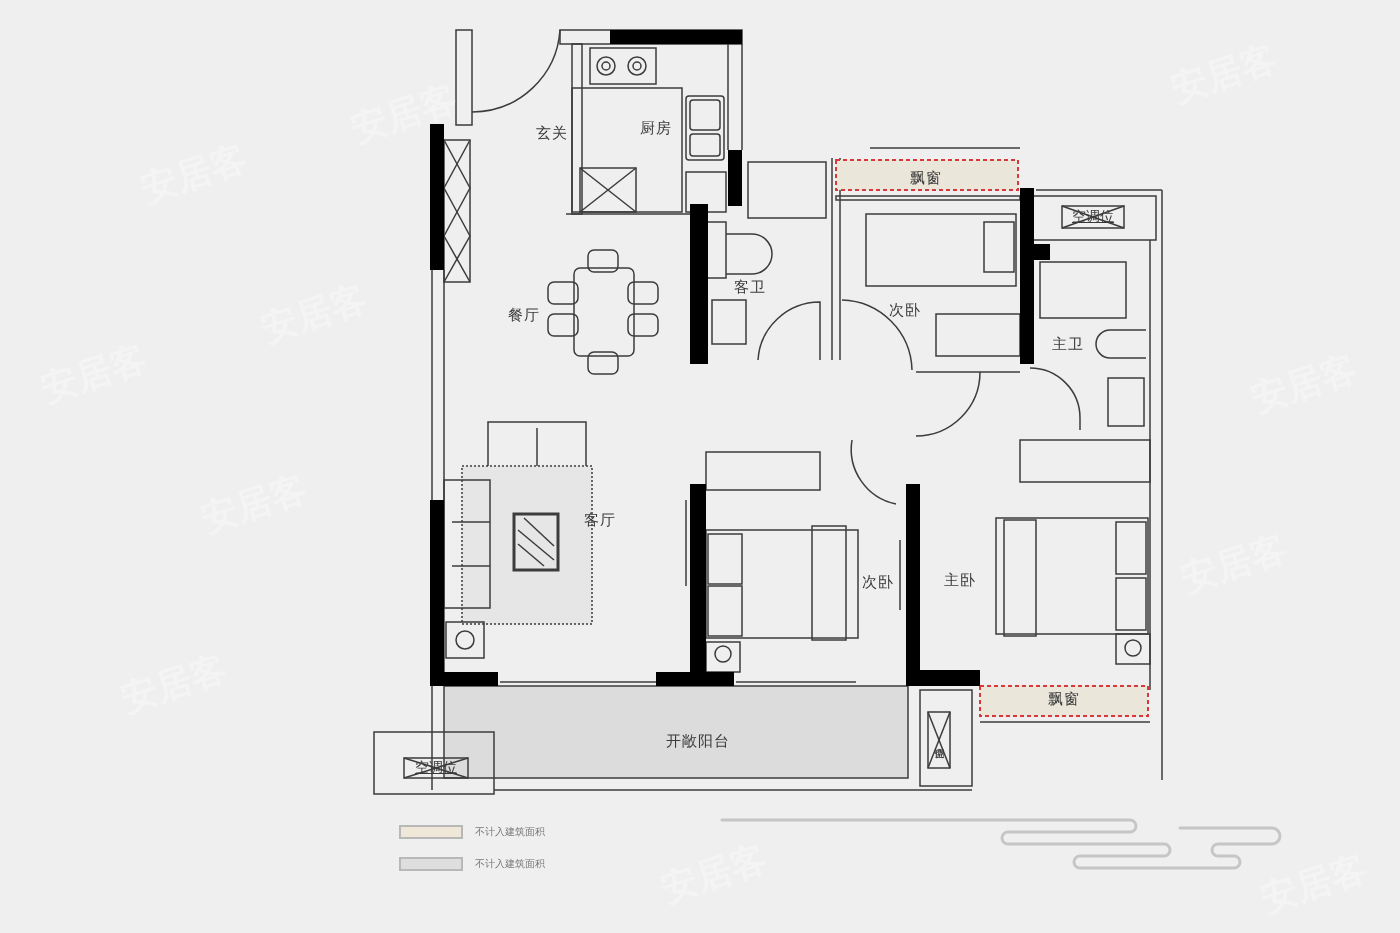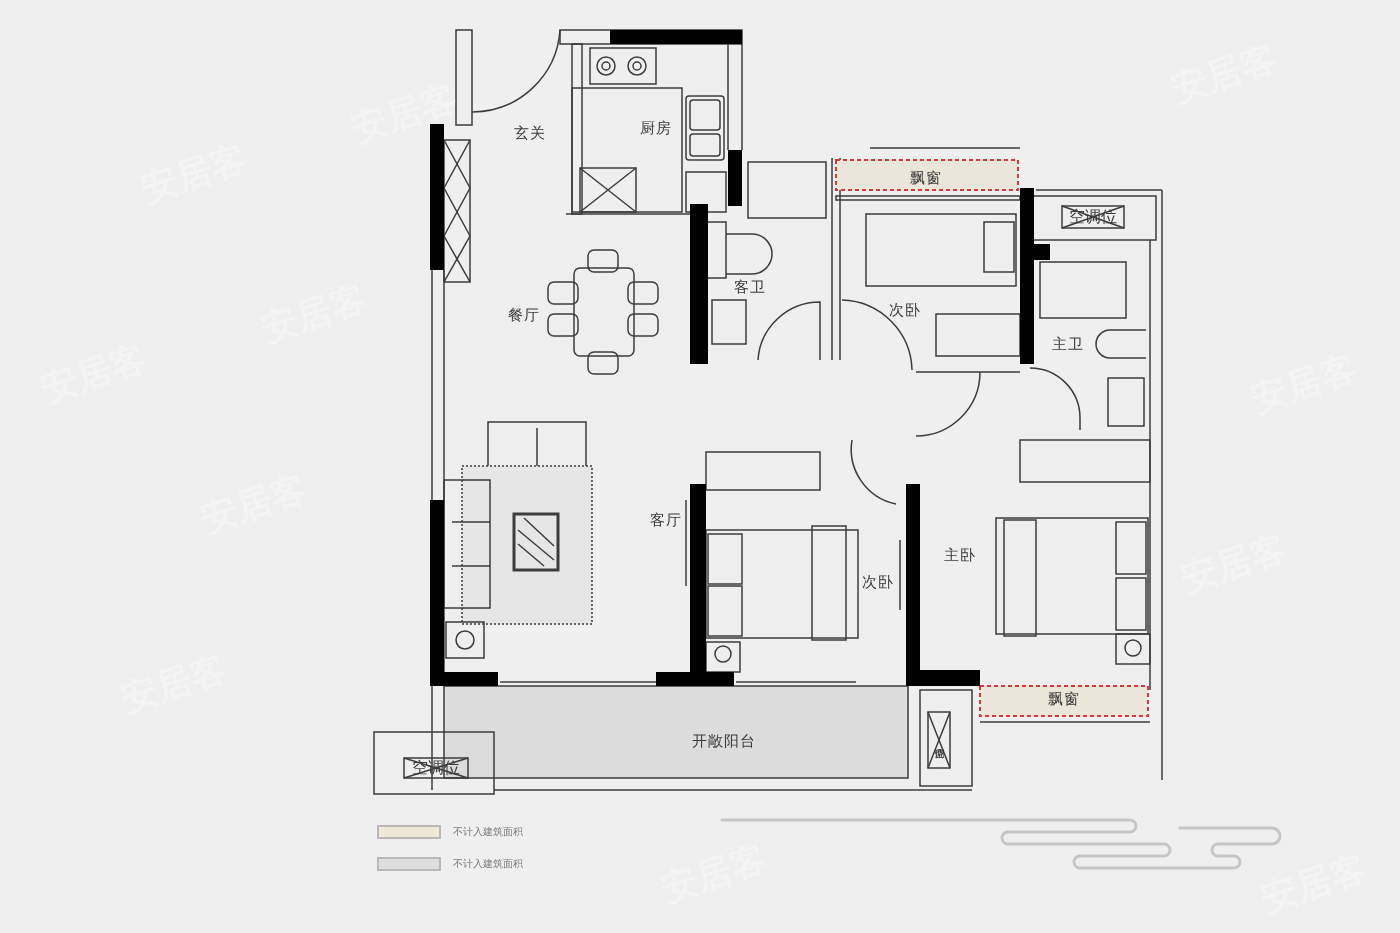--- a/index.html
+++ b/index.html
@@ -1,21 +1,21 @@
 <!DOCTYPE html>
 <html><head>
 <meta charset="utf-8">
 <style>
   html,body{margin:0;padding:0;}
   body{width:1400px;height:933px;background:#efefef;position:relative;overflow:hidden;font-family:"DejaVu Sans","Liberation Sans",sans-serif;}
   #plan{position:absolute;left:0;top:0;width:1400px;height:933px;}
   .lbl{position:absolute;font-size:15px;color:#3a3a3a;white-space:nowrap;transform:translate(-50%,-50%);letter-spacing:1px;}
-  .lbl.small{font-size:16px;letter-spacing:0;}
+  .lbl.small{font-size:14px;letter-spacing:0;text-decoration:underline;}
   .lbl.vert{writing-mode:vertical-rl;font-size:10px;letter-spacing:0;}
-  .legend{position:absolute;left:377px;display:flex;align-items:center;}
+  .legend{position:absolute;left:399px;display:flex;align-items:center;}
   .legend .sw{width:64px;height:14px;border:2px solid #b8b8b8;box-sizing:border-box;}
   .legend .tx{margin-left:12px;font-size:10px;color:#777;}
   .wm{position:absolute;font-size:36px;font-weight:bold;color:rgba(255,255,255,0.35);transform:rotate(-18deg);pointer-events:none;}
 </style>
 </head>
 <body>
 
 <div id="plan">
 <svg width="1400" height="933" viewBox="0 0 1400 933" xmlns="http://www.w3.org/2000/svg">
   <g fill="none" stroke="#3c3c3c" stroke-width="1.5">
@@ -156,30 +156,30 @@
     <rect x="1020" y="244" width="30" height="16"></rect>
     <rect x="906" y="484" width="14" height="202"></rect>
     <rect x="906" y="670" width="74" height="16"></rect>
   </g>
 
   <g fill="none" stroke="#c6c6c6" stroke-width="3" stroke-linecap="round">
     <path d="M722 820 H1130 A6 6 0 0 1 1130 832 H1008 A6 6 0 0 0 1008 844 H1164 A6 6 0 0 1 1164 856 H1080 A6 6 0 0 0 1080 868 H1234 A6 6 0 0 0 1234 856 H1218 A6 6 0 0 1 1218 844 H1272 A6 6 0 0 0 1272 828 H1180"></path>
   </g>
 </svg>
 
-  <span class="lbl" style="left:530px;top:133px">玄关</span>
+  <span class="lbl" style="left:552px;top:133px">玄关</span>
   <span class="lbl" style="left:656px;top:128px">厨房</span>
   <span class="lbl" style="left:524px;top:315px">餐厅</span>
-  <span class="lbl" style="left:666px;top:520px">客厅</span>
+  <span class="lbl" style="left:600px;top:520px">客厅</span>
   <span class="lbl" style="left:750px;top:287px">客卫</span>
   <span class="lbl" style="left:905px;top:310px">次卧</span>
   <span class="lbl" style="left:878px;top:582px">次卧</span>
   <span class="lbl" style="left:1068px;top:344px">主卫</span>
-  <span class="lbl" style="left:960px;top:555px">主卧</span>
-  <span class="lbl" style="left:724px;top:741px">开敞阳台</span>
+  <span class="lbl" style="left:960px;top:580px">主卧</span>
+  <span class="lbl" style="left:698px;top:741px">开敞阳台</span>
   <span class="lbl" style="left:926px;top:178px">飘窗</span>
   <span class="lbl" style="left:1064px;top:699px">飘窗</span>
   <span class="lbl small" style="left:1093px;top:217px">空调位</span>
   <span class="lbl small" style="left:436px;top:768px">空调位</span>
   <span class="lbl vert" style="left:939px;top:740px">空调位</span>
 
   <div class="legend" style="top:825px">
     <span class="sw" style="background:#efe8d8"></span>
     <span class="tx">不计入建筑面积</span>
   </div>

